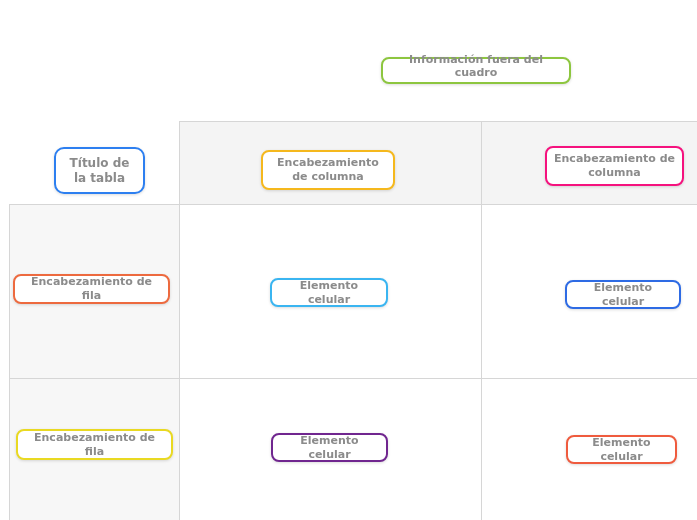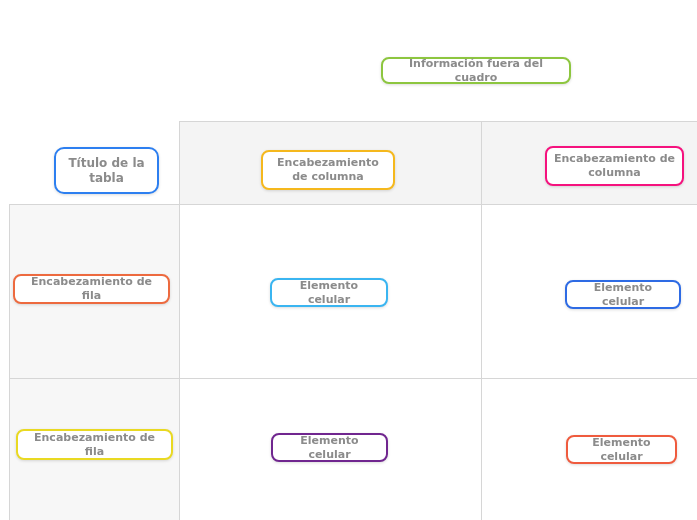--- a/index.html
+++ b/index.html
@@ -53,21 +53,21 @@
     justify-content: center;
     text-align: center;
     font-weight: bold;
     font-size: 11px;
     line-height: 1.25;
     color: #8b8b8b;
     padding: 2px 6px;
     cursor: pointer;
   }
   #node-outside-info { left: 381px; top: 57px;  width: 190px; height: 27px; }
-  #node-table-title  { left: 54px;  top: 147px; width: 105px;  height: 47px;
+  #node-table-title  { left: 54px;  top: 147px; width: 91px;  height: 47px;
                        border-radius: 10px; font-size: 12px; }
   #node-col-header-1 { left: 261px; top: 150px; width: 134px; height: 40px; }
   #node-col-header-2 { left: 545px; top: 146px; width: 139px; height: 40px; }
   #node-row-header-1 { left: 13px;  top: 274px; width: 157px; height: 30px; }
   #node-cell-1       { left: 270px; top: 278px; width: 118px; height: 29px; }
   #node-cell-2       { left: 565px; top: 280px; width: 116px; height: 29px; }
   #node-row-header-2 { left: 16px;  top: 429px; width: 157px; height: 31px; }
   #node-cell-3       { left: 271px; top: 433px; width: 117px; height: 29px; }
   #node-cell-4       { left: 566px; top: 435px; width: 111px; height: 29px; }
 </style>
@@ -79,21 +79,21 @@
   <div class="region" id="header-row-bg"></div>
   <div class="region" id="row-header-col-bg"></div>
 
   <div class="gridline" id="hline-top"></div>
   <div class="gridline" id="hline-mid"></div>
   <div class="gridline" id="hline-row2"></div>
   <div class="gridline" id="vline-left"></div>
   <div class="gridline" id="vline-col1"></div>
   <div class="gridline" id="vline-col2"></div>
 
-  <div class="node" id="node-outside-info" style="border-color: rgb(141, 198, 63);">
+  <div class="node" id="node-outside-info" style="border-color: rgb(141, 198, 63); align-items: flex-end;">
     <span>Información fuera del cuadro</span>
   </div>
 
   <div class="node" id="node-table-title" style="border-color: rgb(45, 127, 240);">
     <span>Título de la tabla</span>
   </div>
 
   <div class="node" id="node-col-header-1" style="border-color: rgb(245, 184, 29);">
     <span>Encabezamiento de columna</span>
   </div>

